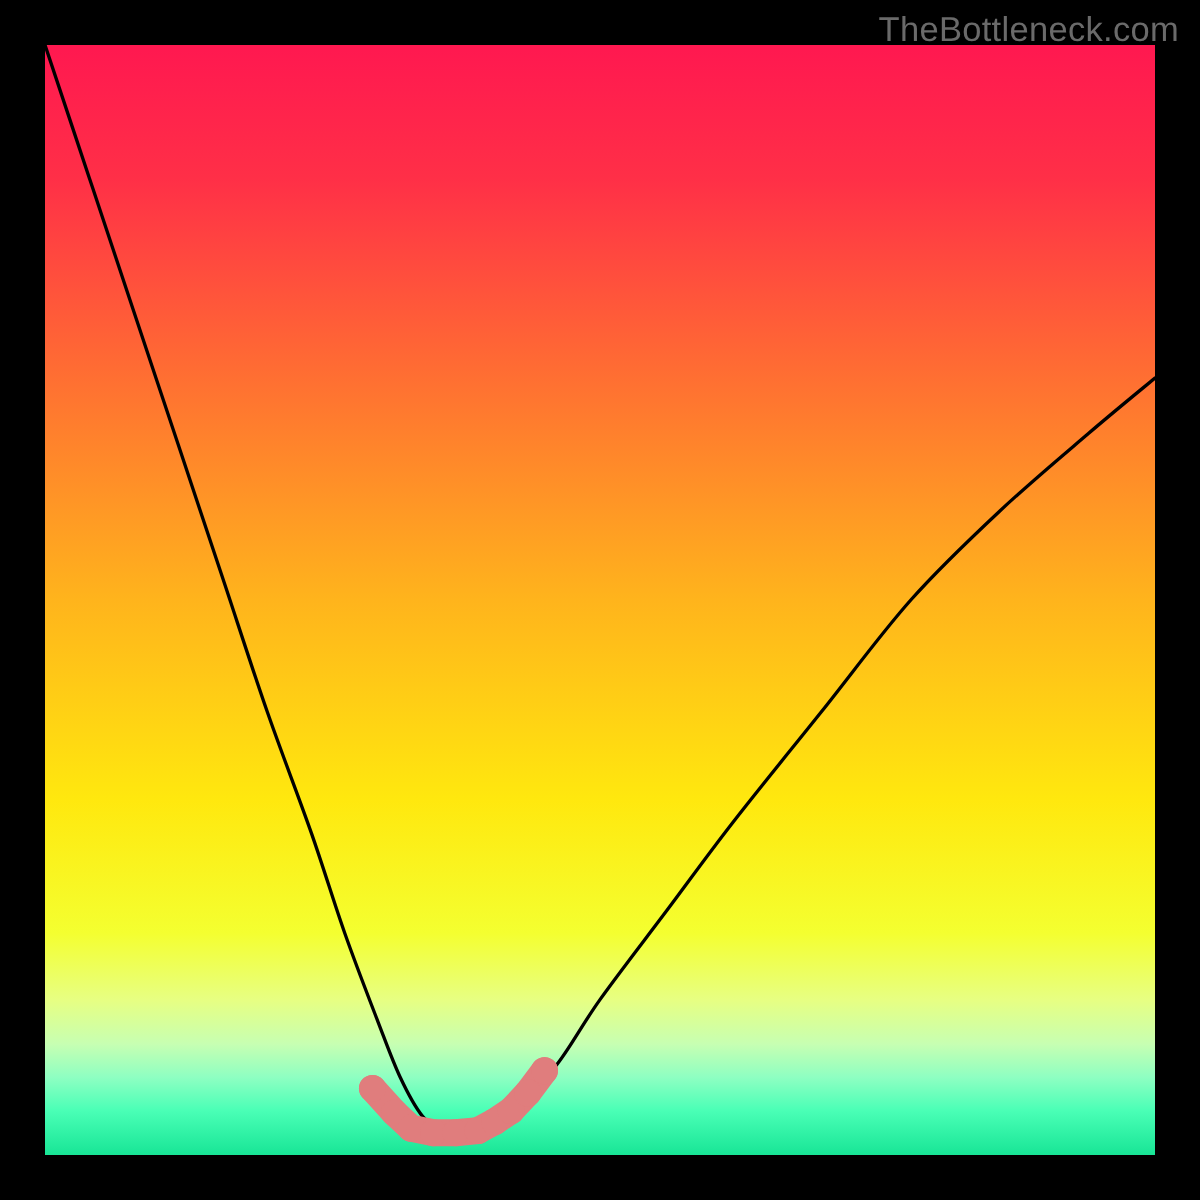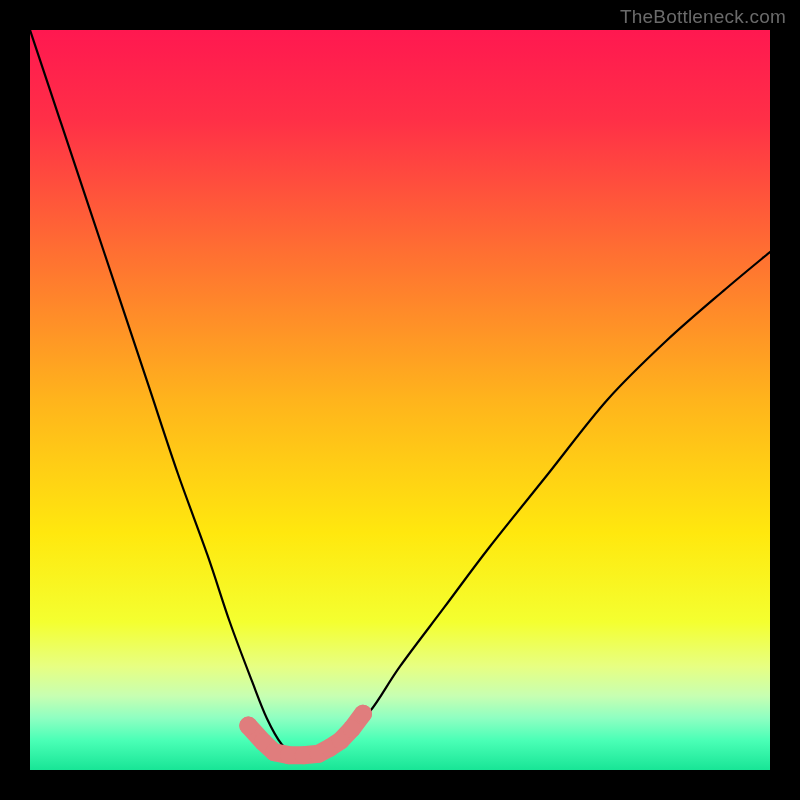--- a/index.html
+++ b/index.html
@@ -38,21 +38,21 @@
     position: absolute;
     left: 0;
     top: 0;
     width: 100%;
     height: 100%;
   }
   .watermark {
     position: absolute;
     top: 6px;
     right: 14px;
-    font-size: 19px;
+    font-size: 23px;
     color: #6a6a6a;
     letter-spacing: 0.2px;
     font-weight: 500;
   }
 </style>
 </head>
 <body>
 
 <div class="frame">
 

